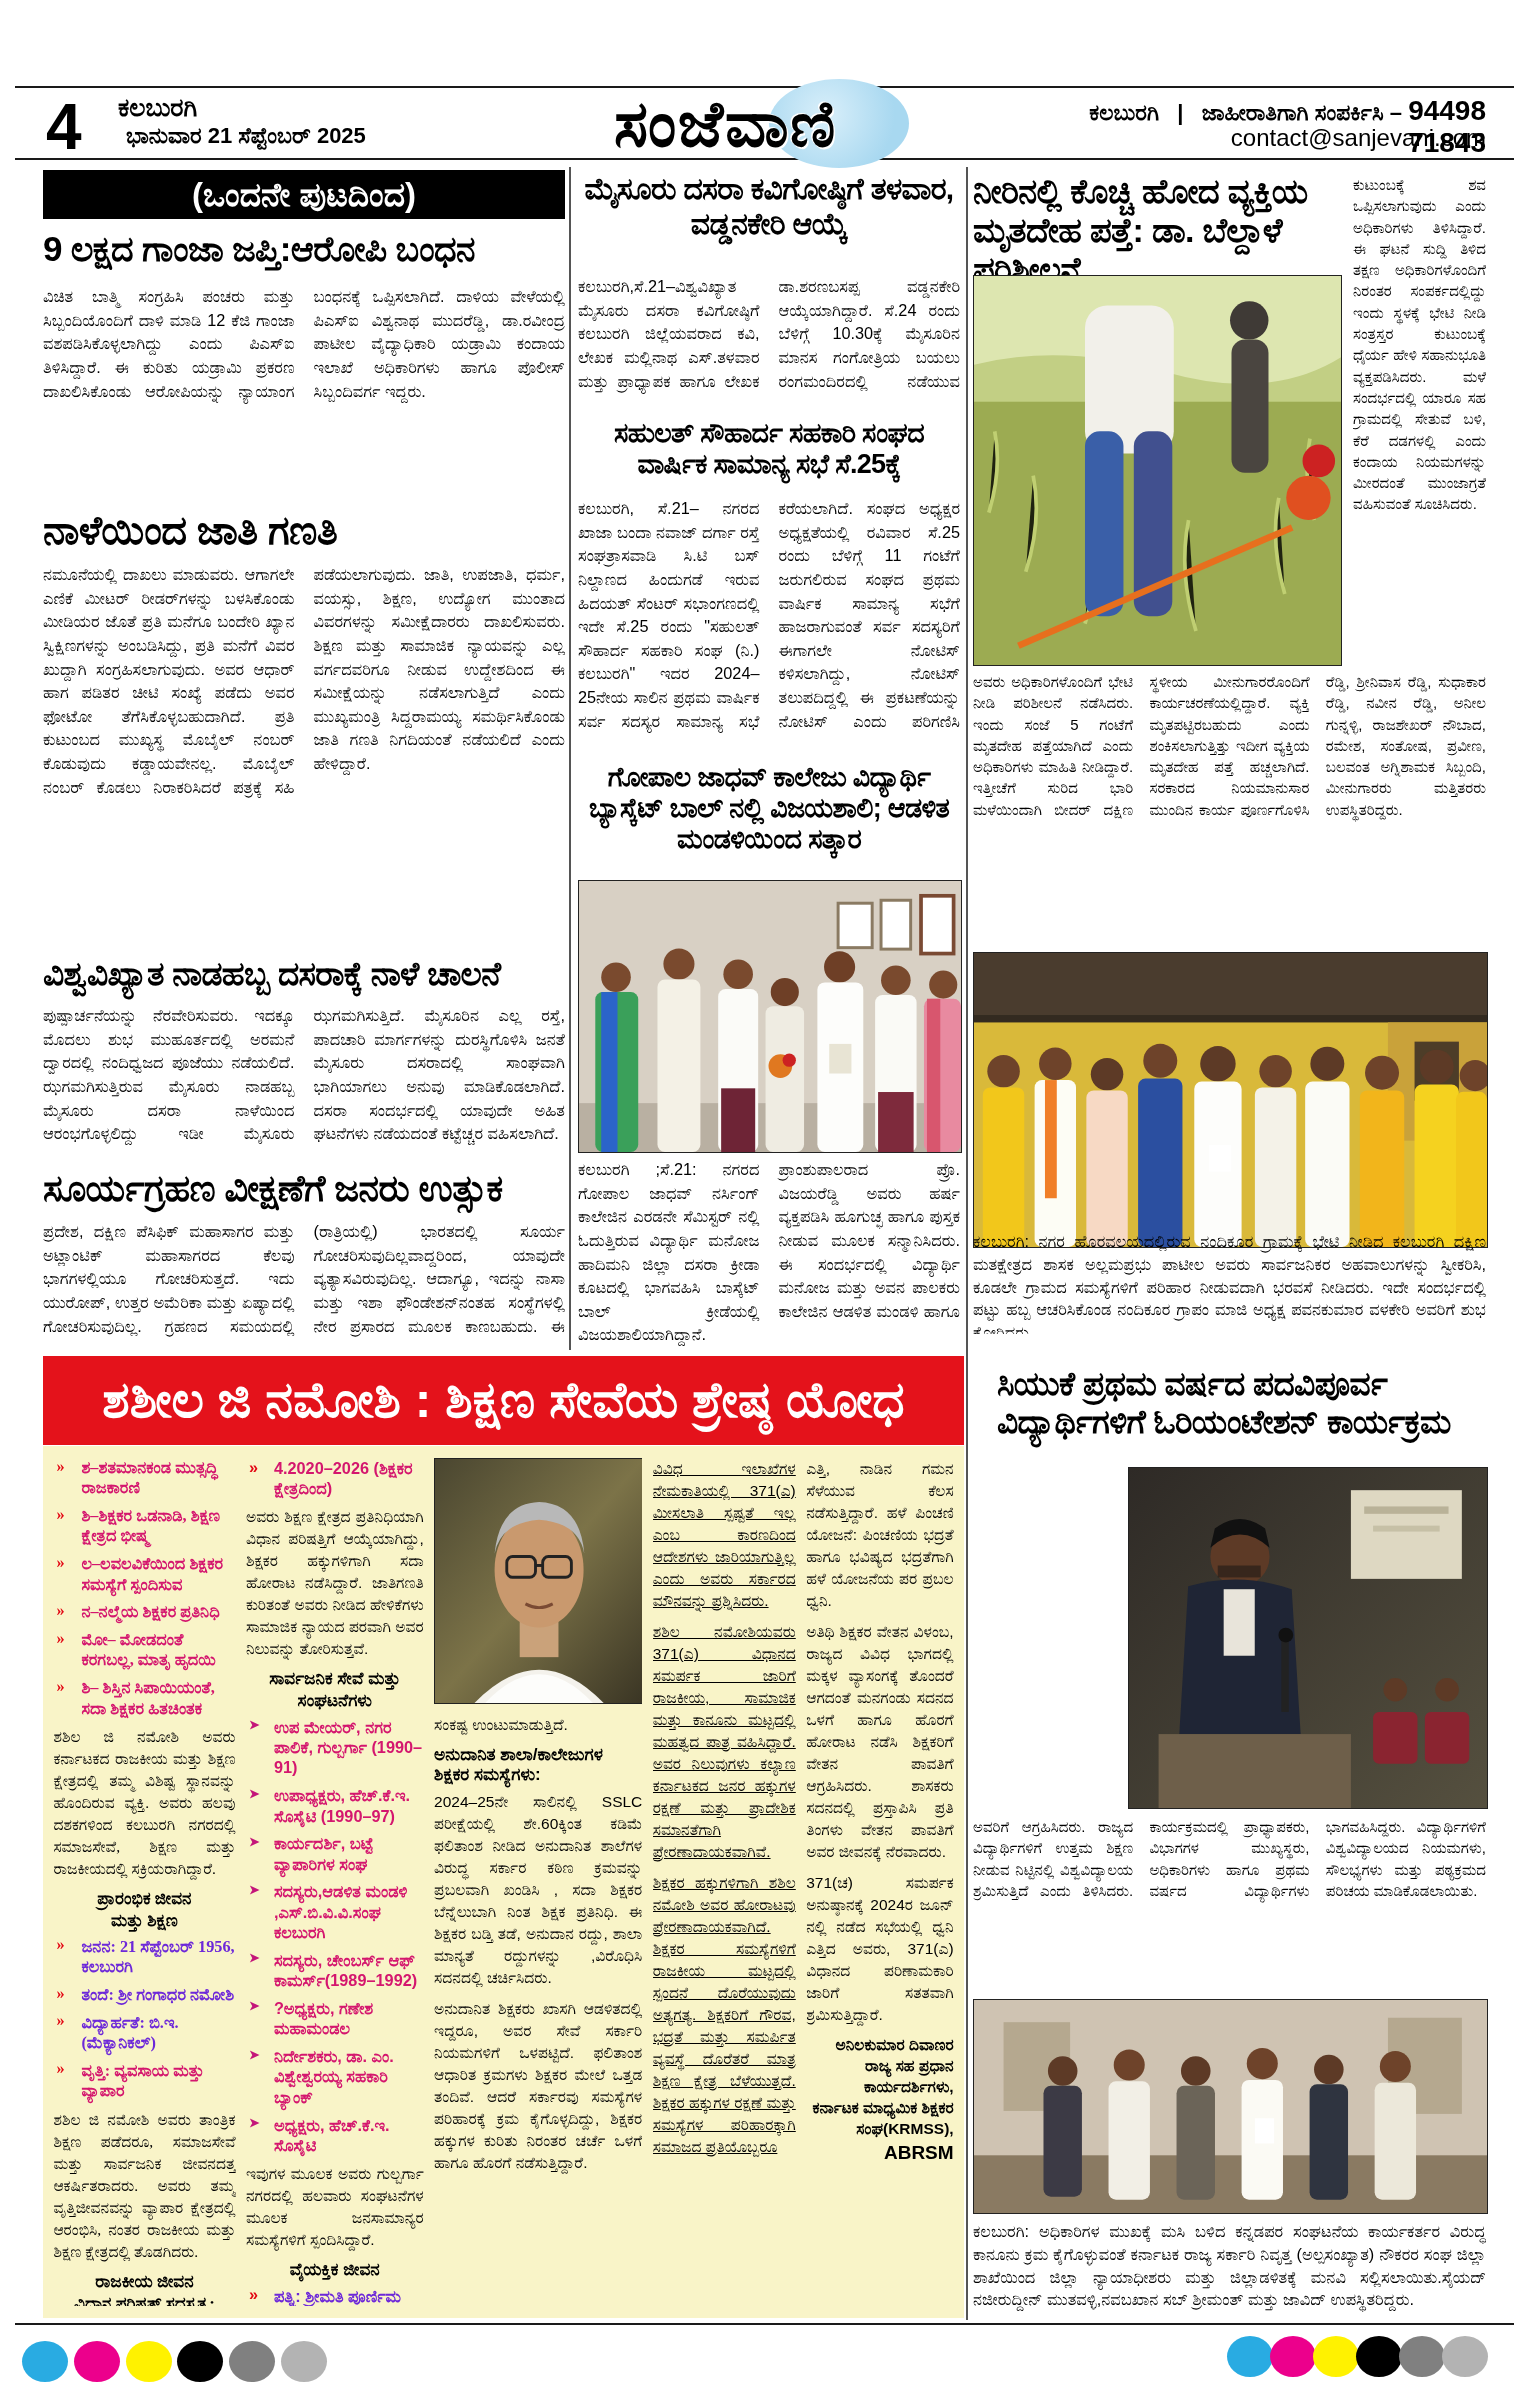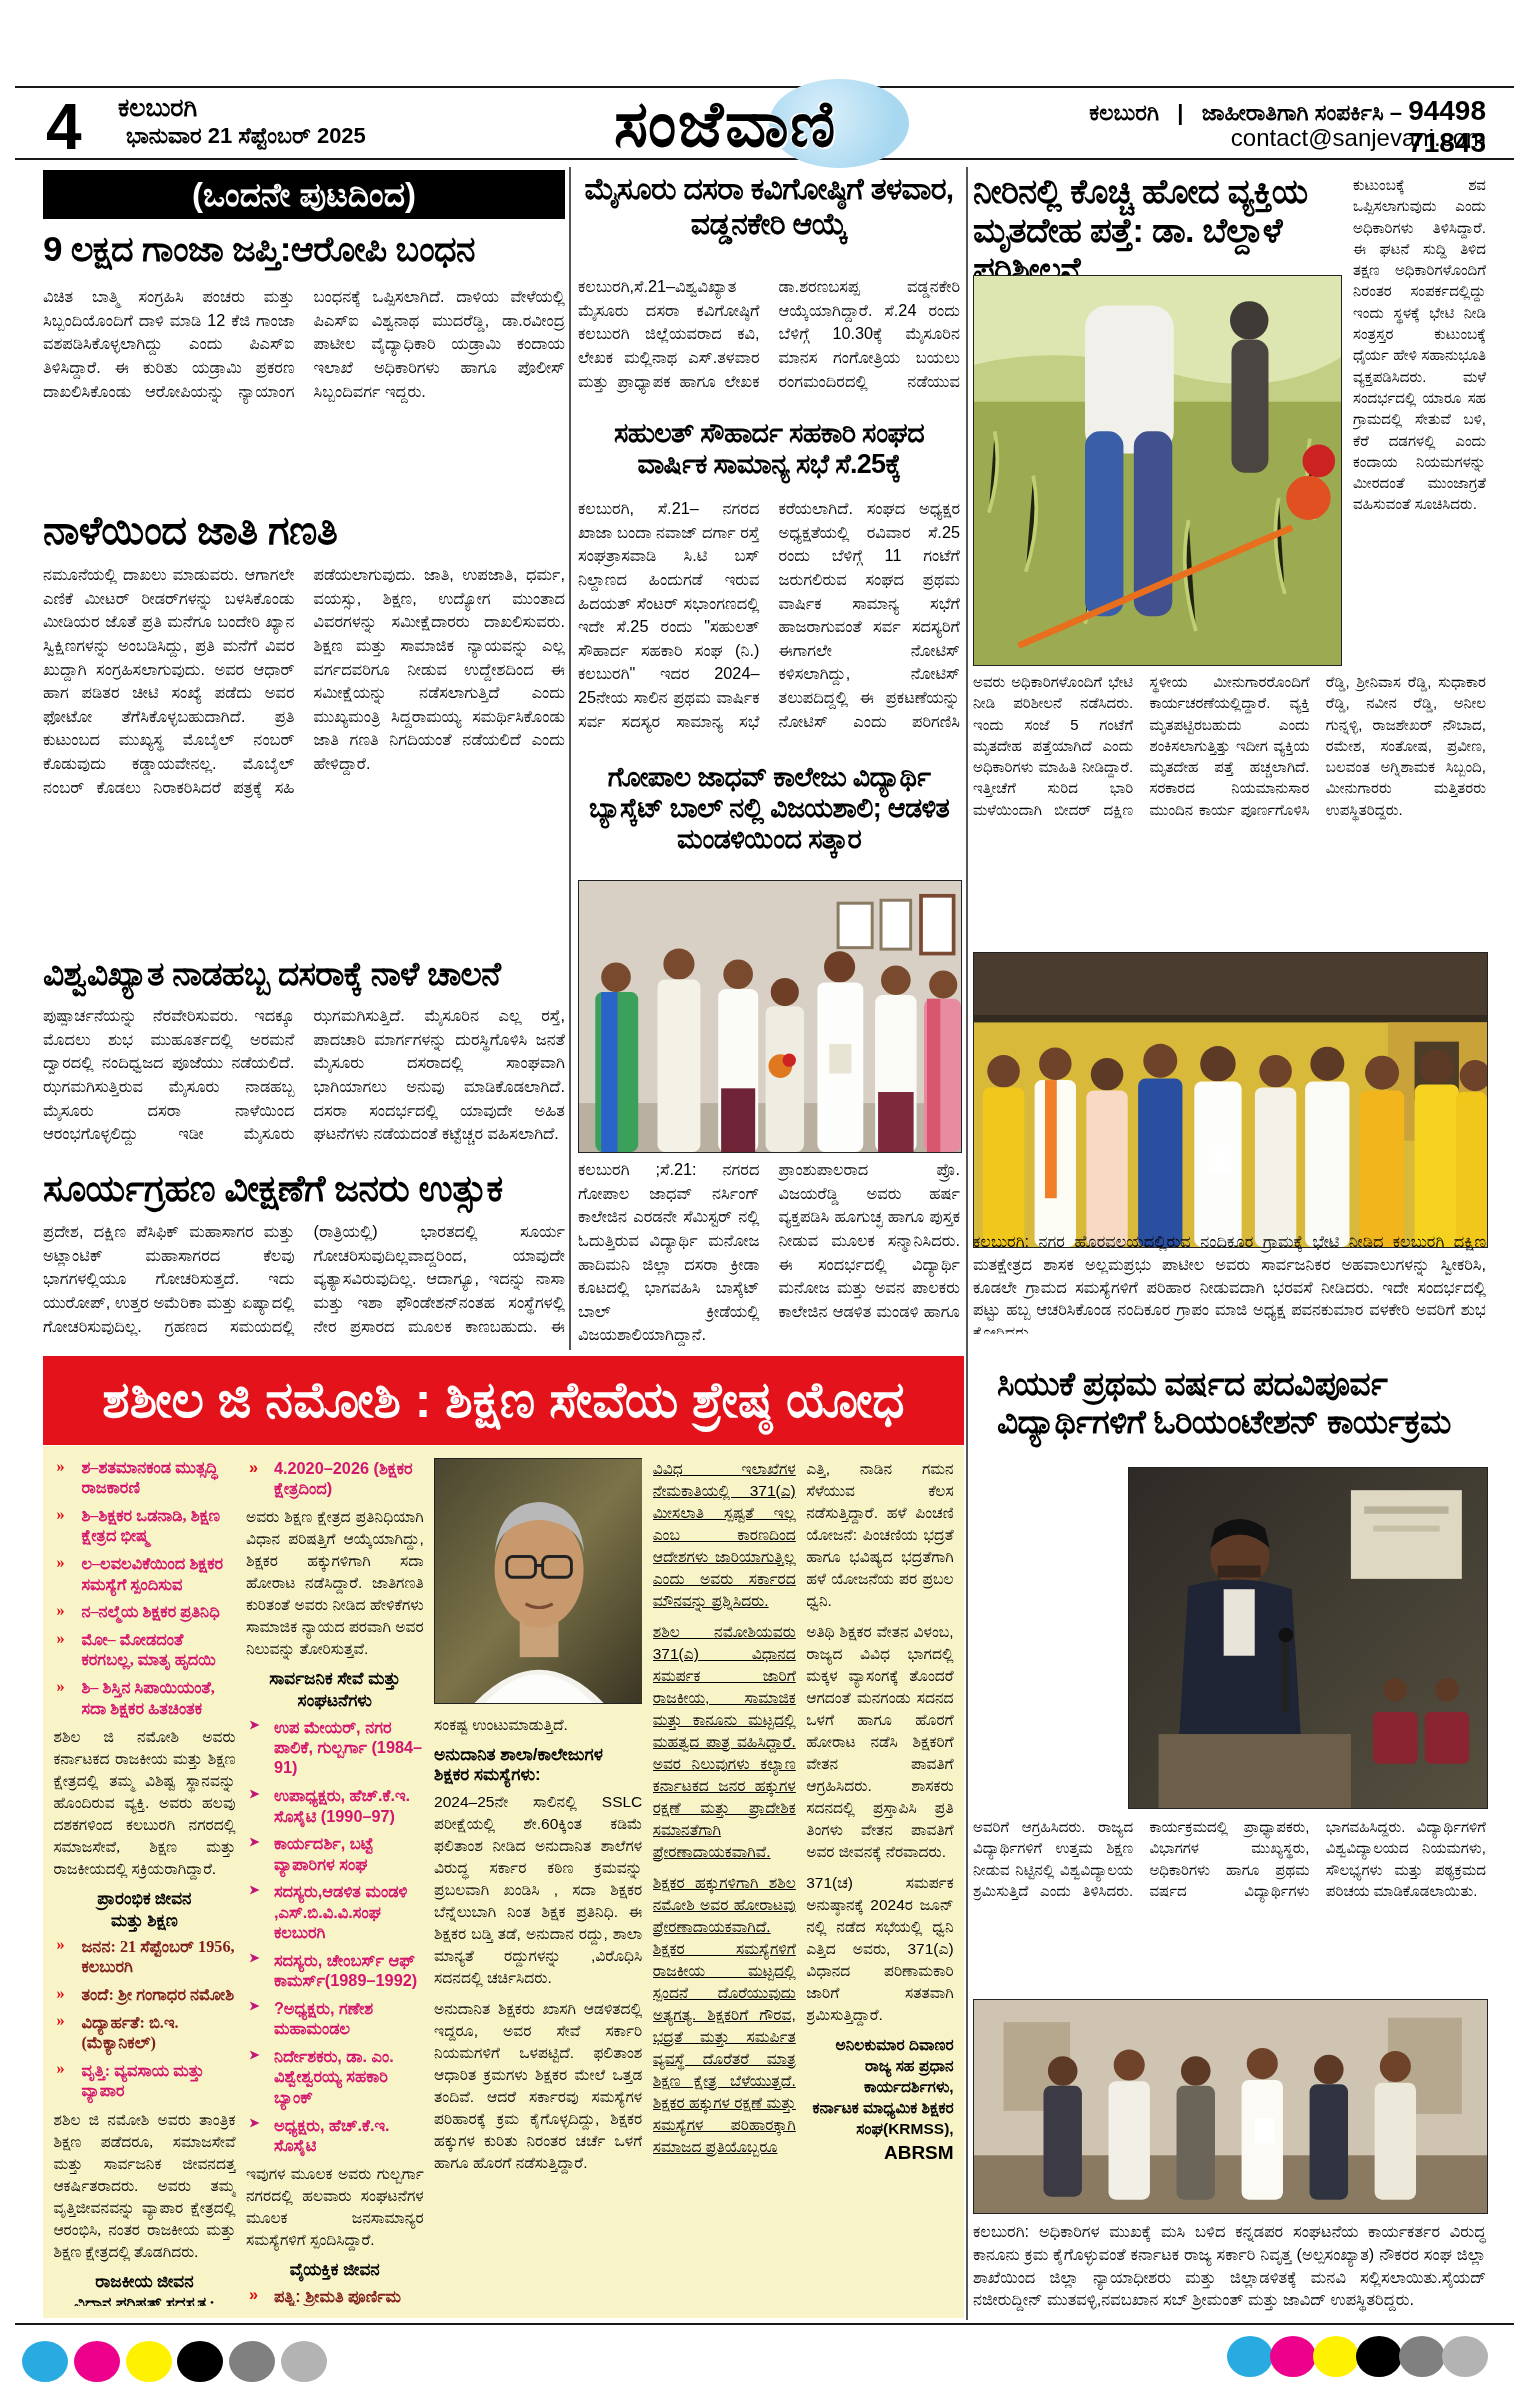--- a/index.html
+++ b/index.html
@@ -36,21 +36,21 @@
   .feature-panel{background:#f9f4c8;overflow:hidden;display:flex;gap:10.4px;box-sizing:border-box;padding:12px 10.4px;}
   .fcol{overflow:hidden;}
   .fcol p{margin:0 0 9px 0;font-size:15.5px;line-height:1.42;text-align:justify;}
   .fsub{font-size:17px;font-weight:700;text-align:center;margin:6px 0;}
   ul.blist{list-style:none;margin:0 0 7.4px 0;padding:0;}
   ul.blist li{position:relative;padding-left:28px;margin-bottom:7.4px;
       font-size:16.3px;font-weight:700;line-height:1.25;}
   ul.blist li:before{content:"»";position:absolute;left:3px;top:-1.5px;color:#e30613;font-weight:900;}
   ul.alist li:before{content:"➤";font-size:12.6px;color:#c4157a;top:1.5px;}
   .b-pink{color:#d4166e;}
-  .b-red{color:#7f1d1d;}
+  .b-red{color:#6d28d9;}
   .attr{text-align:right;font-weight:700;font-size:15.5px;line-height:1.35;}
   .attr .big{font-size:19px;font-weight:900;}
   
   .dot{position:absolute;width:46px;height:41px;border-radius:50%;}
 </style>
 </head>
 <body>
 
 <div id="page">
 
@@ -283,21 +283,21 @@
     </div>
 
     <div class="fcol" style="width:20.5%;">
       <ul class="blist">
         <li class="b-pink">4.2020–2026 (ಶಿಕ್ಷಕರ ಕ್ಷೇತ್ರದಿಂದ)</li>
       </ul>
       <p>ಅವರು ಶಿಕ್ಷಣ ಕ್ಷೇತ್ರದ ಪ್ರತಿನಿಧಿಯಾಗಿ ವಿಧಾನ ಪರಿಷತ್ತಿಗೆ ಆಯ್ಕೆಯಾಗಿದ್ದು, ಶಿಕ್ಷಕರ ಹಕ್ಕುಗಳಿಗಾಗಿ ಸದಾ ಹೋರಾಟ ನಡೆಸಿದ್ದಾರೆ. ಜಾತಿಗಣತಿ ಕುರಿತಂತೆ ಅವರು ನೀಡಿದ ಹೇಳಿಕೆಗಳು ಸಾಮಾಜಿಕ ನ್ಯಾಯದ ಪರವಾಗಿ ಅವರ ನಿಲುವನ್ನು ತೋರಿಸುತ್ತವೆ.</p>
       <div class="fsub">ಸಾರ್ವಜನಿಕ ಸೇವೆ ಮತ್ತು</div>
       <div class="fsub" style="margin-top:-4.4px;">ಸಂಘಟನೆಗಳು</div>
       <ul class="blist alist">
-        <li class="b-pink">ಉಪ ಮೇಯರ್, ನಗರ ಪಾಲಿಕೆ, ಗುಲ್ಬರ್ಗಾ (1984–91)</li>
+        <li class="b-pink">ಉಪ ಮೇಯರ್, ನಗರ ಪಾಲಿಕೆ, ಗುಲ್ಬರ್ಗಾ (1990–91)</li>
         <li class="b-pink">ಉಪಾಧ್ಯಕ್ಷರು, ಹೆಚ್.ಕೆ.ಇ. ಸೊಸೈಟಿ (1990–97)</li>
         <li class="b-pink">ಕಾರ್ಯದರ್ಶಿ, ಬಟ್ಟೆ ವ್ಯಾಪಾರಿಗಳ ಸಂಘ</li>
         <li class="b-pink">ಸದಸ್ಯರು,ಆಡಳಿತ ಮಂಡಳಿ ,ಎಸ್.ಬಿ.ವಿ.ವಿ.ಸಂಘ ಕಲಬುರಗಿ</li>
         <li class="b-pink">ಸದಸ್ಯರು, ಚೇಂಬರ್ಸ್ ಆಫ್ ಕಾಮರ್ಸ್(1989–1992)</li>
         <li class="b-pink">?ಅಧ್ಯಕ್ಷರು, ಗಣೇಶ ಮಹಾಮಂಡಲ</li>
         <li class="b-pink">ನಿರ್ದೇಶಕರು, ಡಾ. ಎಂ. ವಿಶ್ವೇಶ್ವರಯ್ಯ ಸಹಕಾರಿ ಬ್ಯಾಂಕ್</li>
         <li class="b-pink">ಅಧ್ಯಕ್ಷರು, ಹೆಚ್.ಕೆ.ಇ. ಸೊಸೈಟಿ</li>
       </ul>
       <p>ಇವುಗಳ ಮೂಲಕ ಅವರು ಗುಲ್ಬರ್ಗಾ ನಗರದಲ್ಲಿ ಹಲವಾರು ಸಂಘಟನೆಗಳ ಮೂಲಕ ಜನಸಾಮಾನ್ಯರ ಸಮಸ್ಯೆಗಳಿಗೆ ಸ್ಪಂದಿಸಿದ್ದಾರೆ.</p>
       <div class="fsub">ವೈಯಕ್ತಿಕ ಜೀವನ</div>

